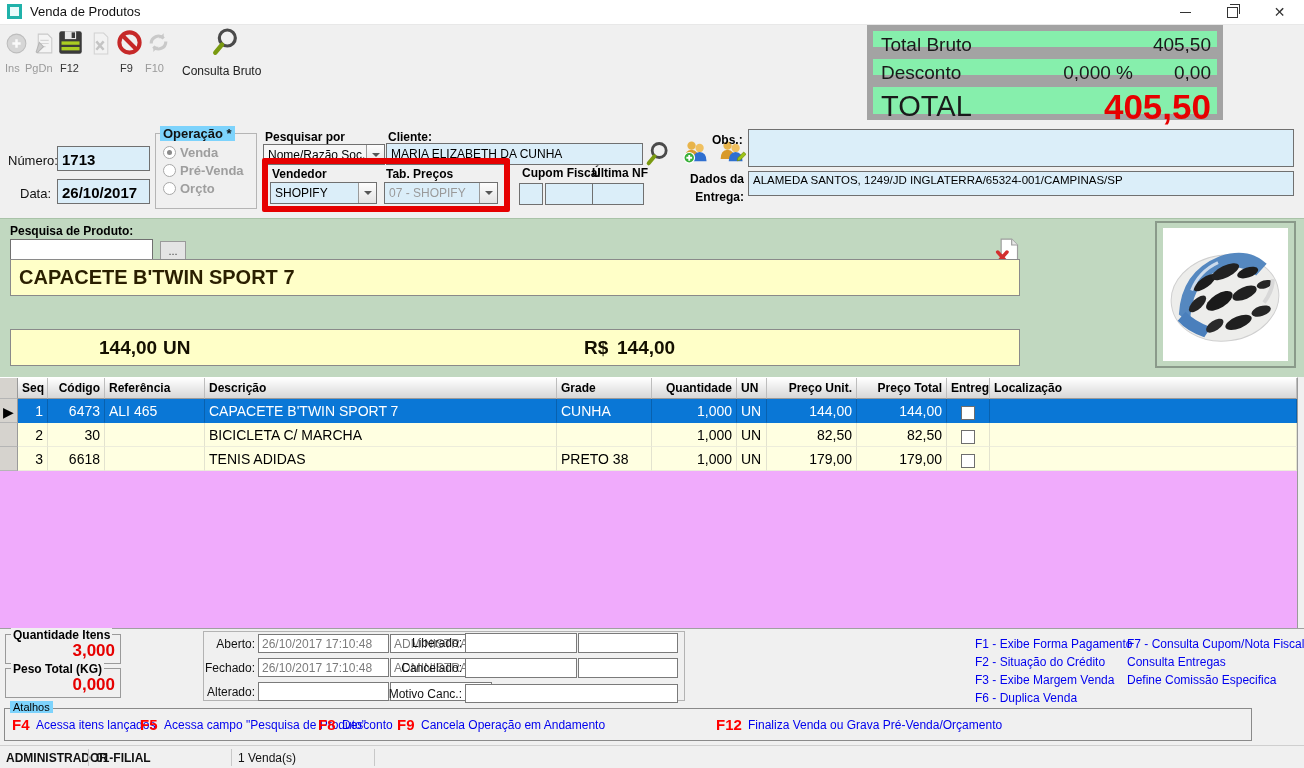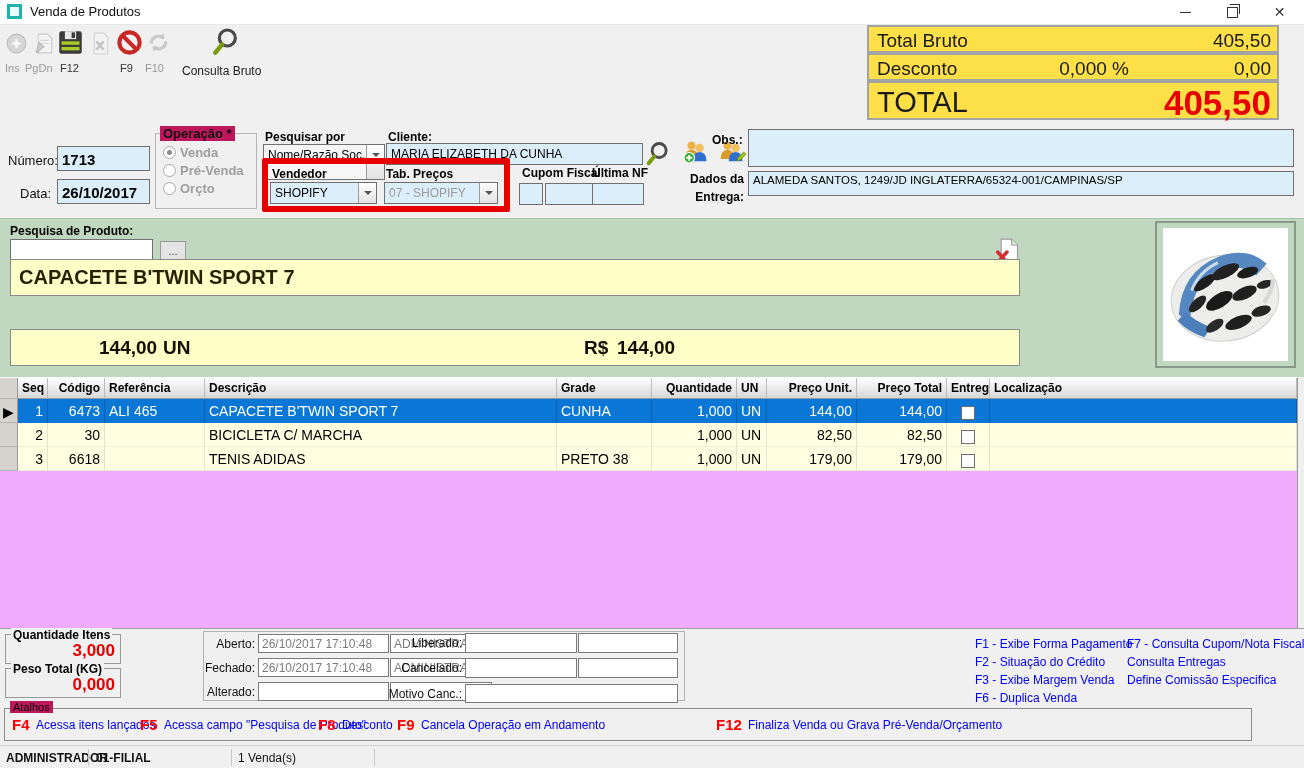--- a/index.html
+++ b/index.html
@@ -14,41 +14,41 @@
   .winbtn{top:0;width:45px;height:24px;display:flex;align-items:center;justify-content:center;}
   .min-glyph{width:11px;height:1px;background:#333;}
   .rest-glyph{width:9px;height:9px;border:1px solid #333;position:relative;background:#fff;}
   .rest-glyph:before{content:"";position:absolute;left:2px;top:-4px;width:9px;height:9px;border:1px solid #333;border-bottom:none;border-left:none;}
   .close-glyph{font-size:14px;color:#333;line-height:1;}
   
   .tb-label{top:62px;font-size:11px;color:#9a9a9a;}
   .tb-label.on{color:#333;}
   .tb-caption{top:64px;font-size:12px;color:#222;}
   
-  .totbox{left:867px;width:412px;box-sizing:border-box;border:2px solid #a3a3a3;background:#fde047;}
+  .totbox{left:867px;width:356px;box-sizing:border-box;border:6px solid #a3a3a3;background:#86efac;}
   .tot-lbl{font-size:19px;color:#1a1a1a;}
   .tot-val{font-size:19px;color:#1a1a1a;}
   .total-lbl{font-size:29px;color:#1a1a1a;}
   .total-val{font-size:35px;font-weight:bold;color:#e60000;}
   
   .lbl{font-size:12px;color:#000000;white-space:nowrap;font-weight:bold;}
   .lbl13{font-size:13px;color:#111;white-space:nowrap;}
   .field{box-sizing:border-box;border:1px solid #707070;background:#dbeef9;font-size:12px;
          padding:3px 16px 0 4px;overflow:hidden;white-space:nowrap;}
   .field.big{font-weight:bold;font-size:15px;padding-top:4px;}
   .field.white{background:#ffffff;}
   .combo{box-sizing:border-box;border:1px solid #707070;background:#dbeef9;font-size:12px;}
   .combo .cv{position:absolute;left:4px;top:3px;white-space:nowrap;}
   .combo .carr{position:absolute;right:0;top:0;bottom:0;width:17px;border-left:1px solid #9a9a9a;
         background:linear-gradient(#fdfdfd,#e3e3e3);}
   .combo .carr:before{content:"";position:absolute;left:5px;top:8px;border:4px solid transparent;border-top-color:#555;}
   .combo.gray{background:#f6f6f6;}
   .combo.disabled .cv{color:#9a9a9a;}
   .groupbox{box-sizing:border-box;border:1px solid #b5b5b5;}
-  .legend{background:#be185d;padding:0 3px;}
+  .legend{background:#7dd3fc;padding:0 3px;}
   .radio{width:13px;height:13px;border-radius:50%;border:1px solid #a8a8a8;background:#fff;box-sizing:border-box;}
   .radio.sel:before{content:"";position:absolute;left:3px;top:3px;width:5px;height:5px;border-radius:50%;background:#8a8a8a;}
   .radlbl{font-size:13px;font-weight:bold;color:#9e9e9e;white-space:nowrap;}
   .redrect{box-sizing:border-box;border:6px solid #e60000;border-radius:2px;pointer-events:none;}
   .ta{box-sizing:border-box;border:1px solid #707070;background:#dbeef9;font-size:11.5px;padding:2px 4px;}
   
   .greenpanel{left:0;top:218px;width:1304px;height:158px;background:#c1d8c0;border-top:1px solid #a9c3a8;}
   .yband{box-sizing:border-box;border:1px solid #8a8a8a;background:#ffffc8;}
   .pname{font-weight:bold;font-size:20px;color:#2a1f00;white-space:nowrap;}
   .pprice{font-weight:bold;font-size:19px;color:#141000;white-space:nowrap;}
@@ -186,21 +186,21 @@
   <div class="abs groupbox" style="left:155px;top:133px;width:102px;height:76px;"></div>
   <span class="abs legend lbl13" style="left:160px;top:126px;font-weight:bold;">Operação *</span>
   <div class="abs radio sel" style="left:163px;top:146px;"></div>
   <span class="abs radlbl" style="left:180px;top:145px;">Venda</span>
   <div class="abs radio" style="left:163px;top:164px;"></div>
   <span class="abs radlbl" style="left:180px;top:163px;">Pré-Venda</span>
   <div class="abs radio" style="left:163px;top:182px;"></div>
   <span class="abs radlbl" style="left:180px;top:181px;">Orçto</span>
 
   <span class="abs lbl" style="left:265px;top:130px;">Pesquisar por</span>
-  <div class="abs combo gray" style="left:263px;top:144px;width:122px;height:36px;">
+  <div class="abs combo gray" style="left:263px;top:144px;width:122px;height:21px;">
     <span class="cv">Nome/Razão Soc.</span>
     <span class="carr"></span>
   </div>
 
   <span class="abs lbl" style="left:388px;top:130px;">Cliente:</span>
   <div class="abs field" style="left:386px;top:143px;width:257px;height:22px;">MARIA ELIZABETH DA CUNHA</div>
   <div class="abs" style="left:644px;top:140px;">
     <svg width="28" height="28" viewBox="0 0 24 24">
       <circle cx="13" cy="9" r="6" fill="none" stroke="#4a4a4a" stroke-width="2.4"></circle>
       <path d="M9 14l-5 6" stroke="#7a9a10" stroke-width="3.4" stroke-linecap="round"></path>

